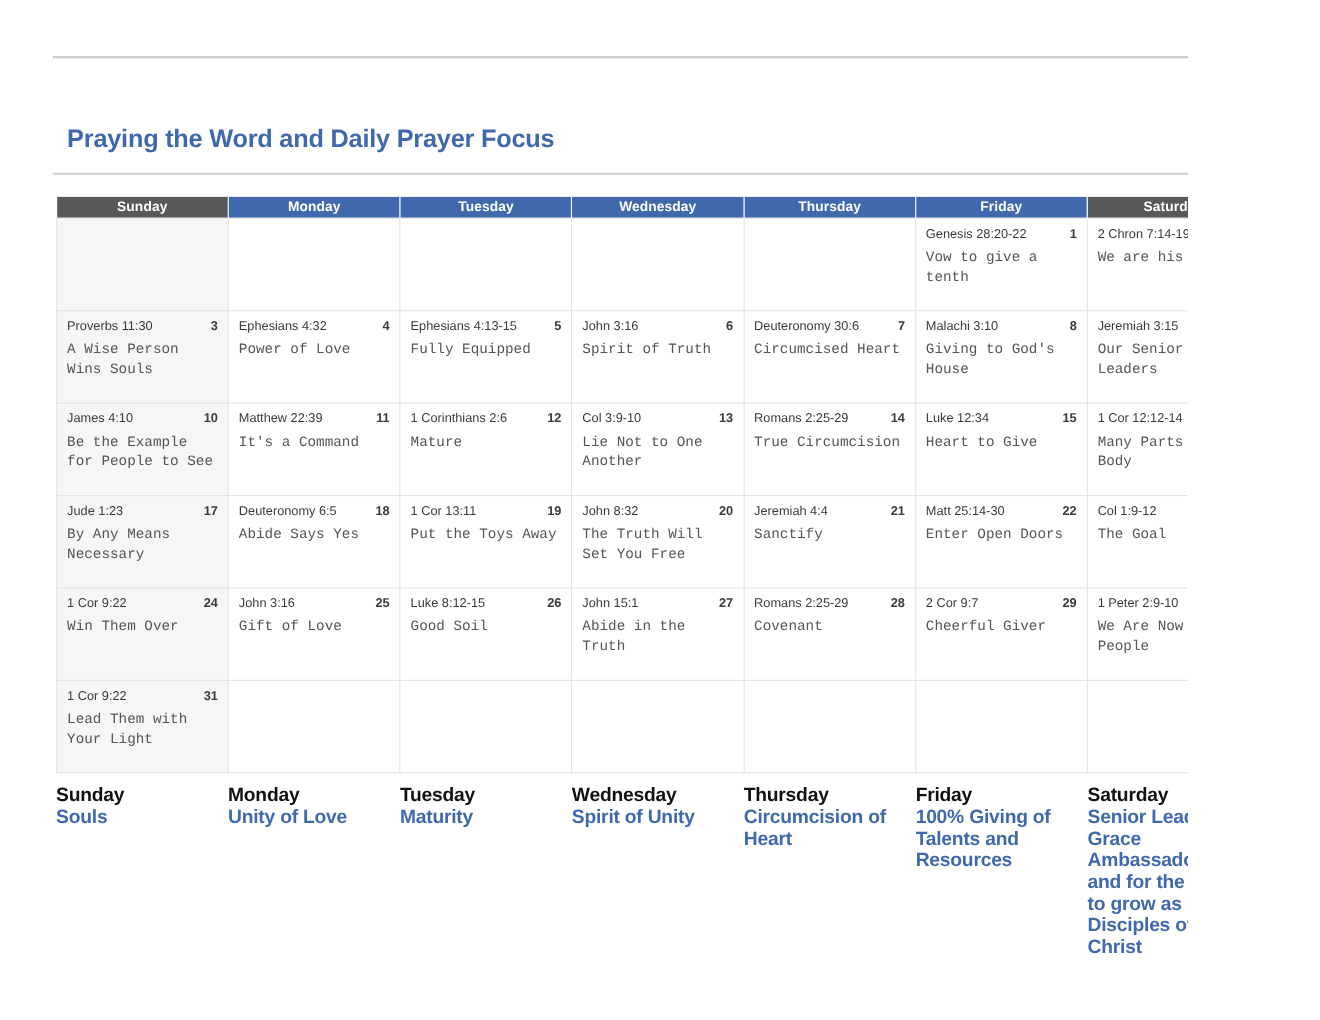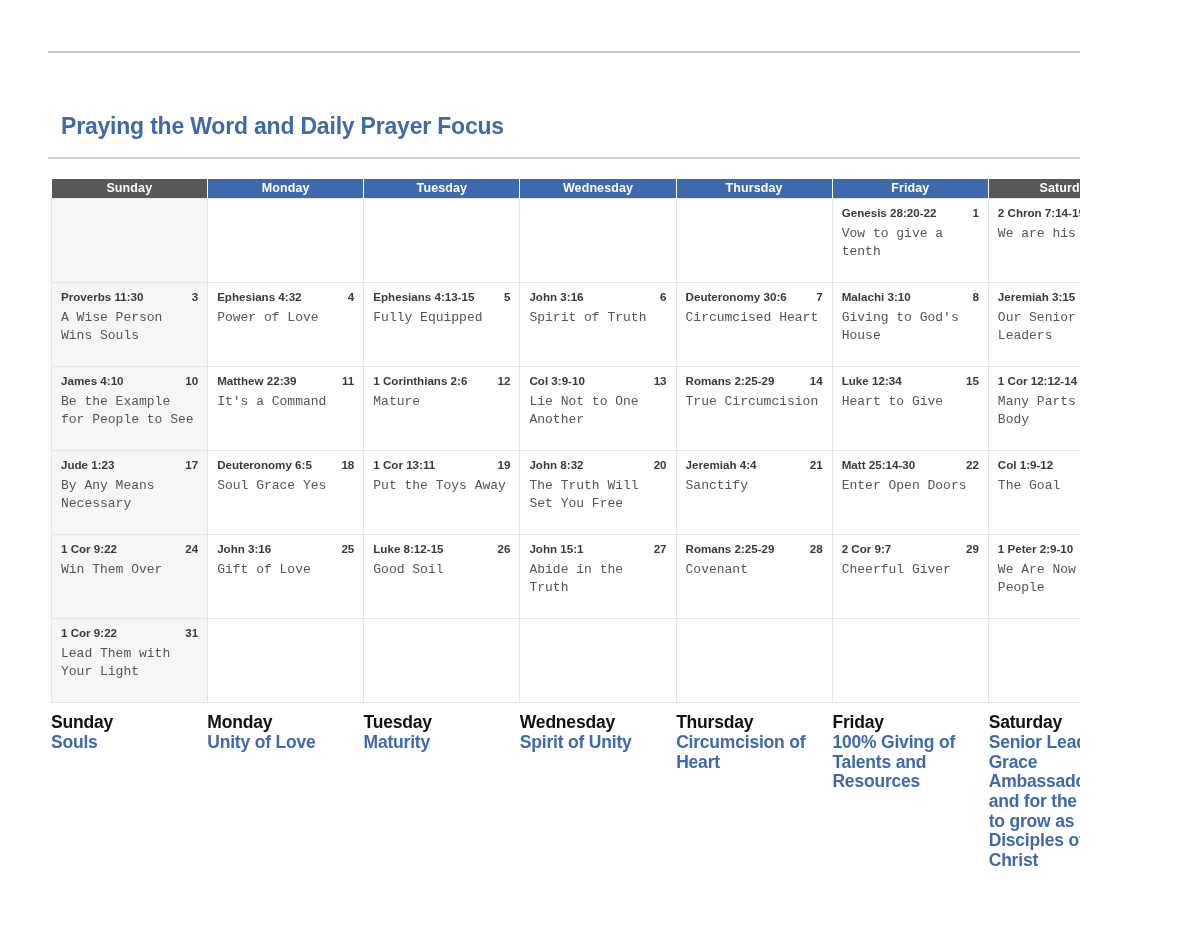--- a/index.html
+++ b/index.html
@@ -108,21 +108,21 @@
   .calendar tr:first-child td { border-top: 1px solid #e4e4e4; }
 
   .cell-top {
     display: flex;
     justify-content: space-between;
     align-items: baseline;
     gap: 4px;
   }
   .verse {
     font-size: 11.6px;
-    font-weight: bold;
+    font-weight: normal;
     color: #3a3a3a;
     line-height: 1.15;
     white-space: nowrap;
   }
   .daynum {
     font-size: 11.6px;
     font-weight: bold;
     color: #3a3a3a;
     line-height: 1.15;
     flex: 0 0 auto;
@@ -319,21 +319,21 @@
               <span class="verse">Jude 1:23</span>
               <span class="daynum">17</span>
             </div>
             <div class="focus">By Any Means Necessary</div>
           </td>
           <td>
             <div class="cell-top">
               <span class="verse">Deuteronomy 6:5</span>
               <span class="daynum">18</span>
             </div>
-            <div class="focus">Soul Grace Yes</div>
+            <div class="focus">Abide Says Yes</div>
           </td>
           <td>
             <div class="cell-top">
               <span class="verse">1 Cor 13:11</span>
               <span class="daynum">19</span>
             </div>
             <div class="focus">Put the Toys Away</div>
           </td>
           <td>
             <div class="cell-top">

